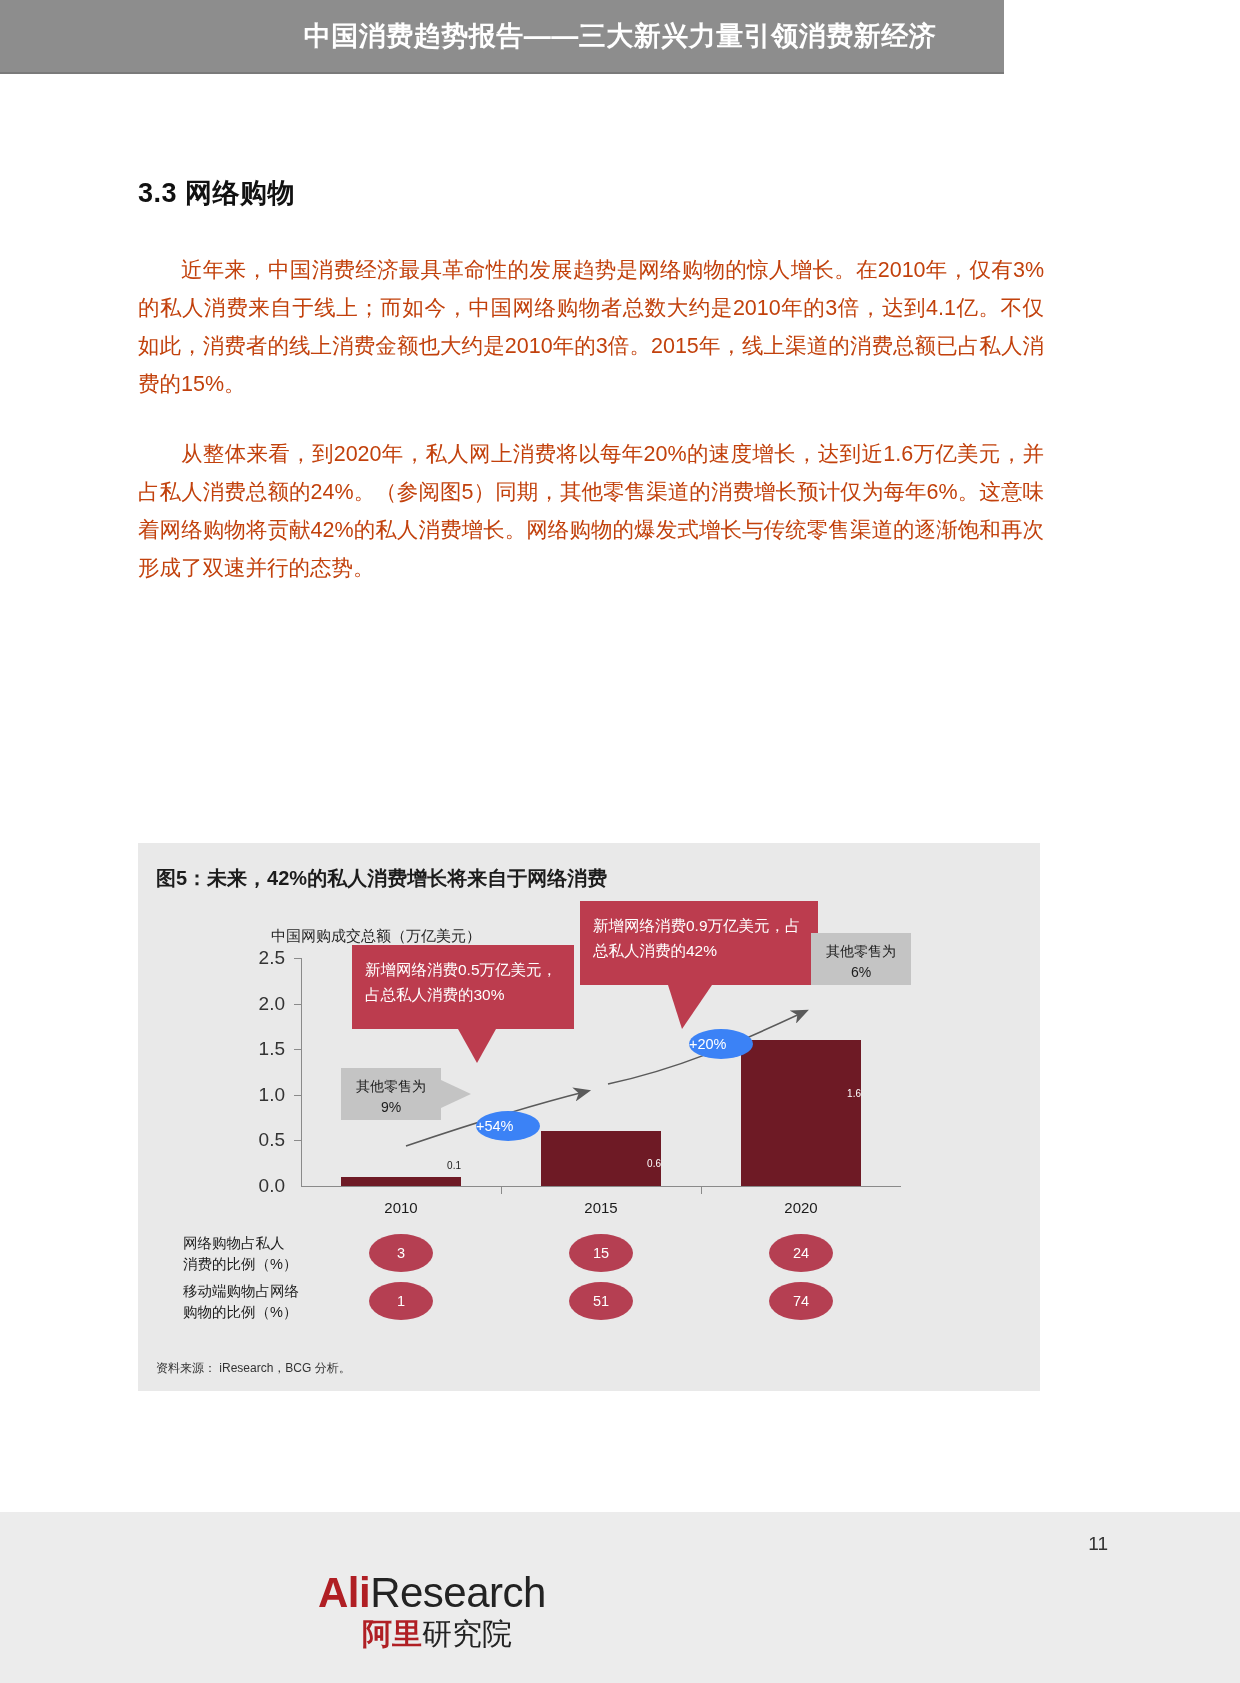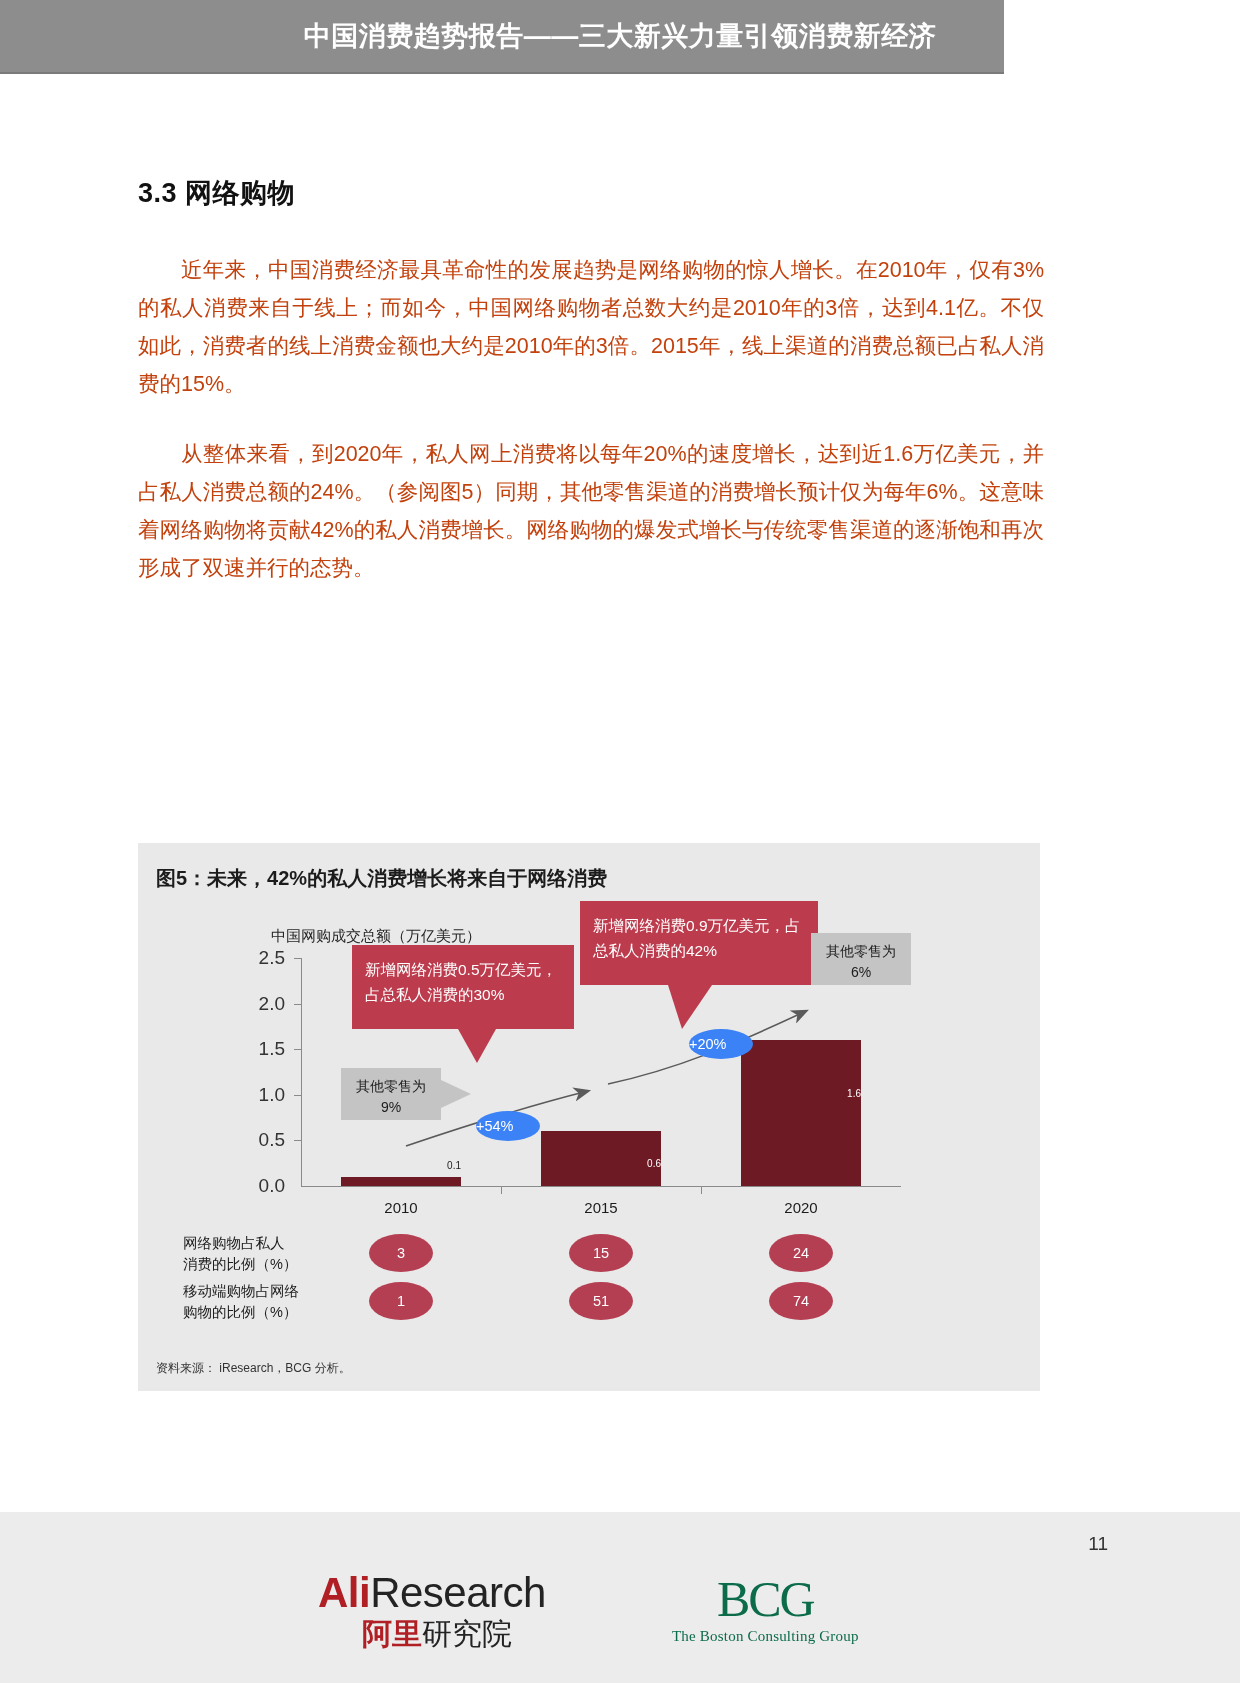--- a/index.html
+++ b/index.html
@@ -400,17 +400,13 @@
 </div>
 
 <div class="footer-band"></div>
 <div class="page-number">11</div>
 
 <div class="logos">
   <div class="logo-ali">
     <div class="line1"><span class="ali-red">Ali</span><span class="ali-black">Research</span></div>
     <div class="line2"><span class="cn-red">阿里</span><span class="cn-black">研究院</span></div>
   </div>
-  <div class="logo-bcg">
-    <div class="bcg-main">BCG</div>
-    <div class="bcg-sub">The Boston Consulting Group</div>
-  </div>
 </div>
 
 </body></html>

